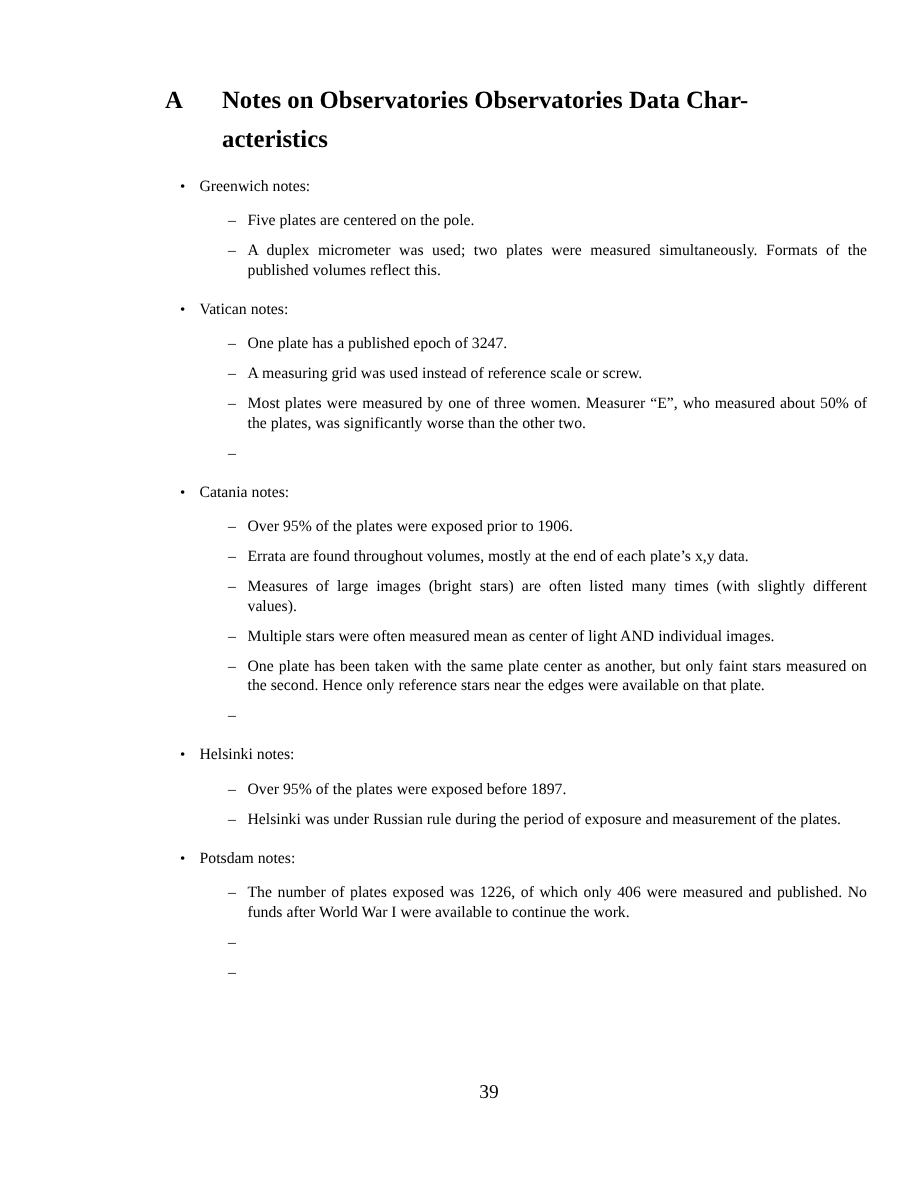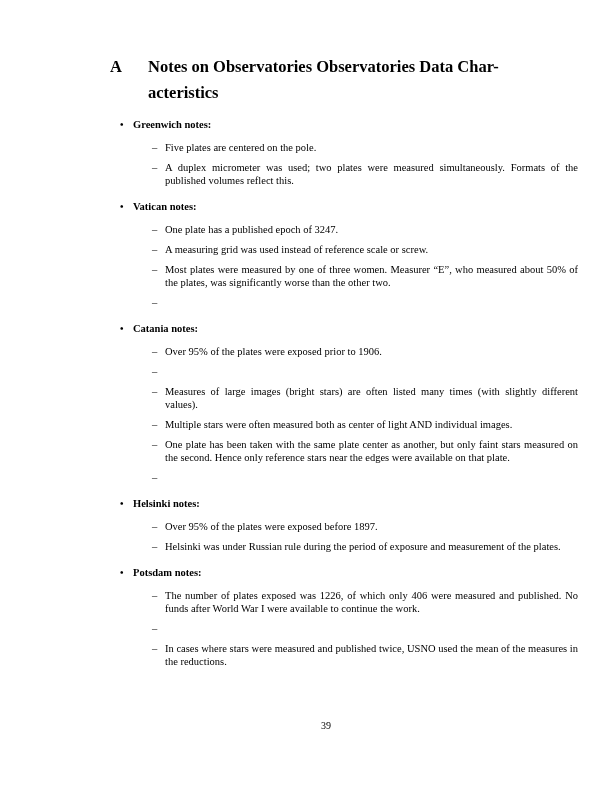--- a/index.html
+++ b/index.html
@@ -26,31 +26,31 @@
   .title-lines div { white-space: nowrap; }
   .content {
     position: absolute;
     left: 110px;
     top: 118px;
     width: 468px;
     font-size: 10.5px;
     line-height: 13px;
   }
   .note-group { margin-bottom: 13px; }
-  .note-head { padding-left: 10px; margin-bottom: 10px; font-weight: bold; }
+  .note-head { padding-left: 10px; margin-bottom: 10px; }
   .bullet-marker { display: inline-block; width: 13px; font-size: 10px; }
   .sub-item { display: flex; padding-left: 42px; margin-bottom: 7px; }
   .dash-marker { width: 13px; flex: none; }
   .sub-text { flex: 1; text-align: justify; }
   .page-number {
     position: absolute;
     top: 720px;
     left: 326px;
     transform: translateX(-50%);
-    font-size: 10px;
+    font-size: 13px;
   }
 </style>
 </head>
 <body>
 
 <div class="page">
 
   <div class="heading">
     <span class="sec-label">A</span>
     <span class="title-lines">
@@ -90,28 +90,29 @@
         </div>
       </div>
       <div class="note-group">
         <div class="note-head"><span class="bullet-marker">•</span><span>Catania notes:</span></div>
         <div class="sub-item">
           <span class="dash-marker">–</span>
           <div class="sub-text">Over 95% of the plates were exposed prior to 1906.</div>
         </div>
         <div class="sub-item">
           <span class="dash-marker">–</span>
+          <div class="sub-text">Errata are found throughout volumes, mostly at the end of each plate’s x,y data.</div>
         </div>
         <div class="sub-item">
           <span class="dash-marker">–</span>
           <div class="sub-text">Measures of large images (bright stars) are often listed many times (with slightly different values).</div>
         </div>
         <div class="sub-item">
           <span class="dash-marker">–</span>
-          <div class="sub-text">Multiple stars were often measured both as center of light AND individual images.</div>
+          <div class="sub-text">Multiple stars were often measured mean as center of light AND individual images.</div>
         </div>
         <div class="sub-item">
           <span class="dash-marker">–</span>
           <div class="sub-text">One plate has been taken with the same plate center as another, but only faint stars measured on the second. Hence only reference stars near the edges were available on that plate.</div>
         </div>
         <div class="sub-item">
           <span class="dash-marker">–</span>
         </div>
       </div>
       <div class="note-group">
@@ -129,20 +130,19 @@
         <div class="note-head"><span class="bullet-marker">•</span><span>Potsdam notes:</span></div>
         <div class="sub-item">
           <span class="dash-marker">–</span>
           <div class="sub-text">The number of plates exposed was 1226, of which only 406 were measured and published. No funds after World War I were available to continue the work.</div>
         </div>
         <div class="sub-item">
           <span class="dash-marker">–</span>
         </div>
         <div class="sub-item">
           <span class="dash-marker">–</span>
-          <div class="sub-text">In cases where stars were measured and published twice, USNO used the mean of the measures in the reductions.</div>
         </div>
       </div>
     </div>
 
   <div class="page-number">39</div>
 
 </div>
 
 </body></html>

